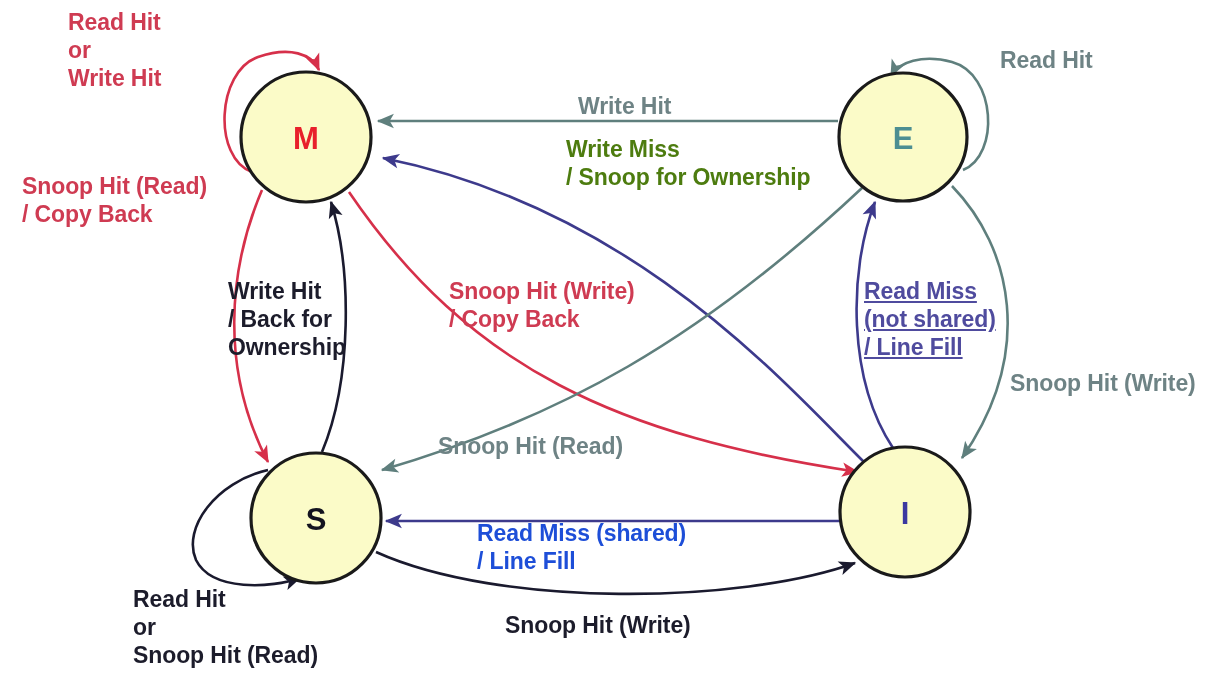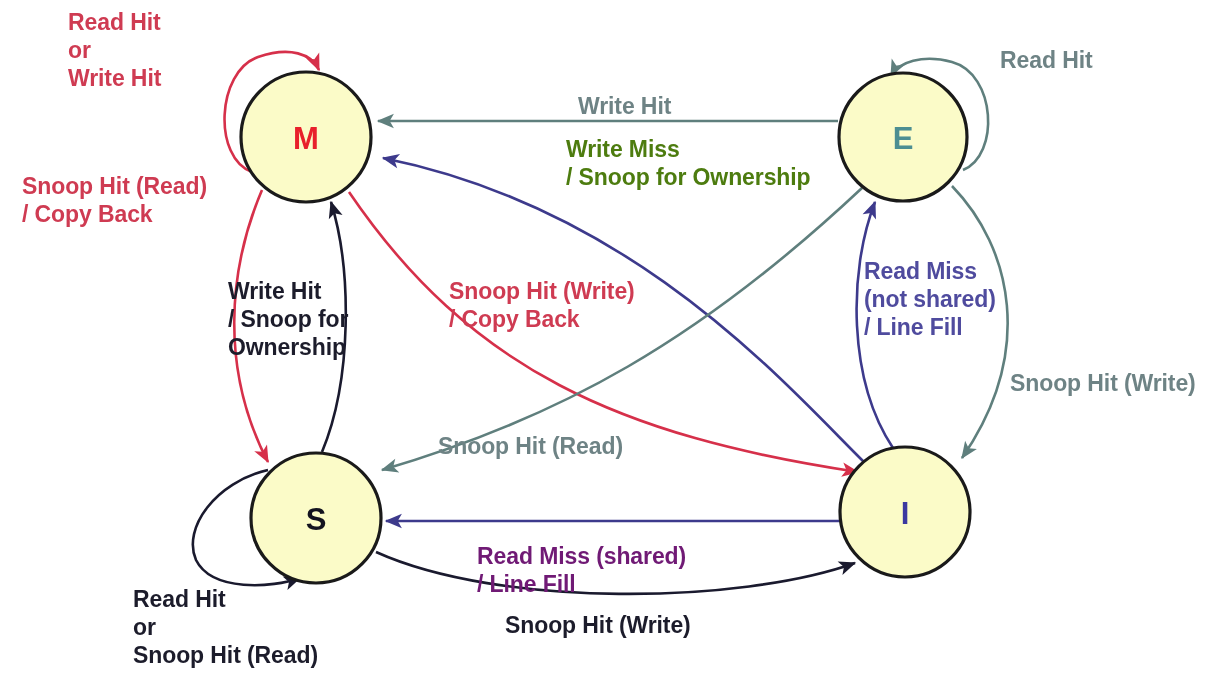--- a/index.html
+++ b/index.html
@@ -121,29 +121,29 @@
   <div class="lbl" style="left:68px; top:8px; color:#cf3b52;"><span>Read Hit</span><br><span>or</span><br><span>Write Hit</span></div>
 
   <div class="lbl" style="left:1000px; top:46px; color:#6e8385;">Read Hit</div>
 
   <div class="lbl" style="left:578px; top:92px; color:#6e8385;">Write Hit</div>
 
   <div class="lbl" style="left:566px; top:135px; color:#4d7c0f;"><span>Write Miss</span><br><span>/ Snoop for Ownership</span></div>
 
   <div class="lbl" style="left:22px; top:172px; color:#cf3b52;"><span>Snoop Hit (Read)</span><br><span>/ Copy Back</span></div>
 
-  <div class="lbl" style="left:228px; top:277px; color:#1c1c2b;"><span>Write Hit</span><br><span>/ Snoop for</span><br><span>Ownership</span></div>
+  <div class="lbl" style="left:228px; top:277px; color:#1c1c2b;"><span>Write Hit</span><br><span>/ Back for</span><br><span>Ownership</span></div>
 
   <div class="lbl" style="left:449px; top:277px; color:#cf3b52;"><span>Snoop Hit (Write)</span><br><span>/ Copy Back</span></div>
 
-  <div class="lbl" style="left:864px; top:257px; color:#4f4b9e;"><span>Read Miss</span><br><span>(not shared)</span><br><span>/ Line Fill</span></div>
+  <div class="lbl" style="left:864px; top:277px; color:#4f4b9e;text-decoration:underline;"><span>Read Miss</span><br><span>(not shared)</span><br><span>/ Line Fill</span></div>
 
   <div class="lbl" style="left:1010px; top:369px; color:#6e8385;">Snoop Hit (Write)</div>
 
   <div class="lbl" style="left:438px; top:432px; color:#6e8385;">Snoop Hit (Read)</div>
 
-  <div class="lbl" style="left:477px; top:542px; color:#701a75;"><span>Read Miss (shared)</span><br><span>/ Line Fill</span></div>
+  <div class="lbl" style="left:477px; top:519px; color:#1d4ed8;"><span>Read Miss (shared)</span><br><span>/ Line Fill</span></div>
 
   <div class="lbl" style="left:505px; top:611px; color:#1c1c2b;">Snoop Hit (Write)</div>
 
   <div class="lbl" style="left:133px; top:585px; color:#1c1c2b;"><span>Read Hit</span><br><span>or</span><br><span>Snoop Hit (Read)</span></div>
 
 </div>
 
 </body></html>

